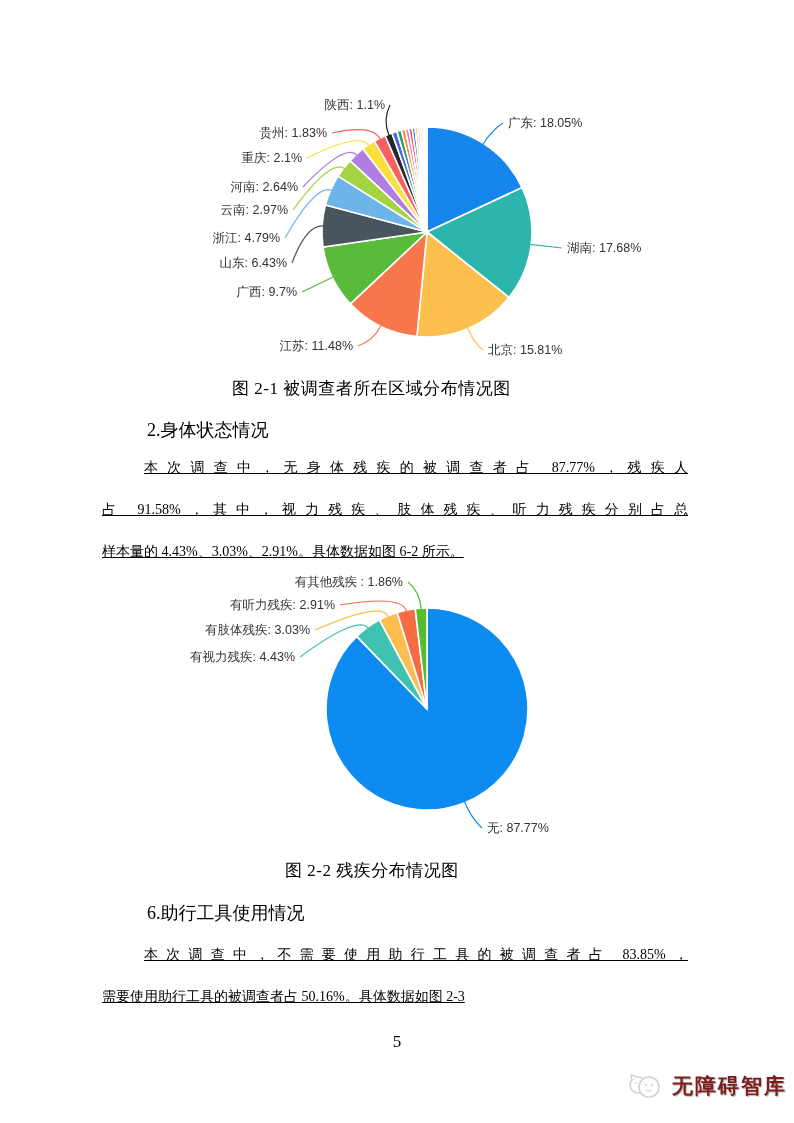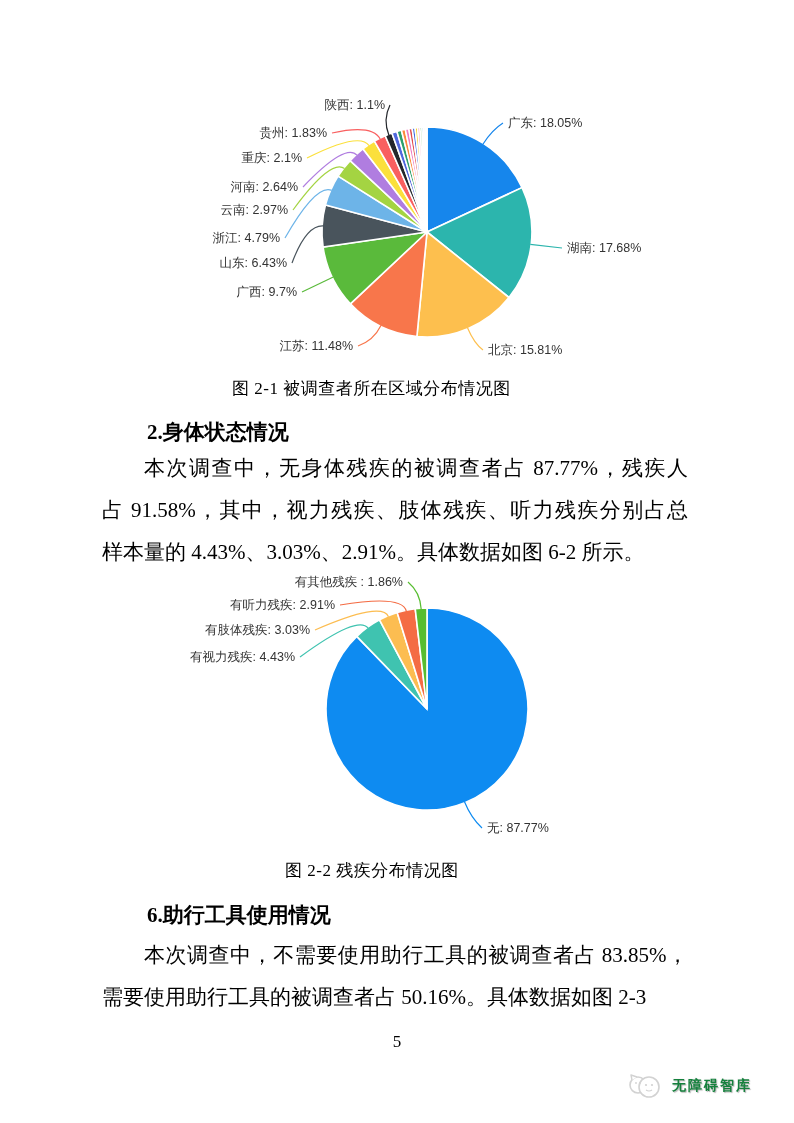--- a/index.html
+++ b/index.html
@@ -19,60 +19,61 @@
     position:absolute;
     font-size:17px;
     letter-spacing:0.5px;
     white-space:nowrap;
   }
   .cap1{top:377px;left:192px;margin-left:40px;}
   .cap2{top:859px;left:285px;}
   .heading{
     position:absolute;
     left:147px;
-    font-size:21px;
-    font-weight:bold;
+    font-size:18px;
+    font-weight:normal;
     white-space:nowrap;
   }
   .h2pos{top:418px;}
   .h3pos{top:901px;}
   .para{
     position:absolute;
     left:102px;
     width:586px;
   }
   .p1{top:447px;}
   .p2{top:934px;}
   .pline{
-    font-size:21px;
+    font-size:14px;
     line-height:42px;
     white-space:nowrap;
+    text-decoration:underline;
   }
   .pline.fill{
     white-space:normal;
     text-align:justify;
     text-align-last:justify;
   }
   .pline.first{text-indent:42px;}
   .pagenum{
     position:absolute;
     top:1032px;left:0;right:0;
     text-align:center;
     font-size:17px;
   }
   .watermark{
     position:absolute;
     top:1072px;left:628px;
     display:flex;align-items:center;gap:10px;
   }
   .wtext{
     font-family:"Liberation Sans", sans-serif;
-    font-size:14px;
+    font-size:21px;
     font-weight:bold;
-    color:#15803d;
+    color:#7f1d1d;
     text-shadow:1px 1px 1px #b5b5b5, -1px -1px 0 #fbfbfb;
     letter-spacing:2px;
     white-space:nowrap;
   }
 </style>
 </head>
 <body>
 
 <div class="page">
 

